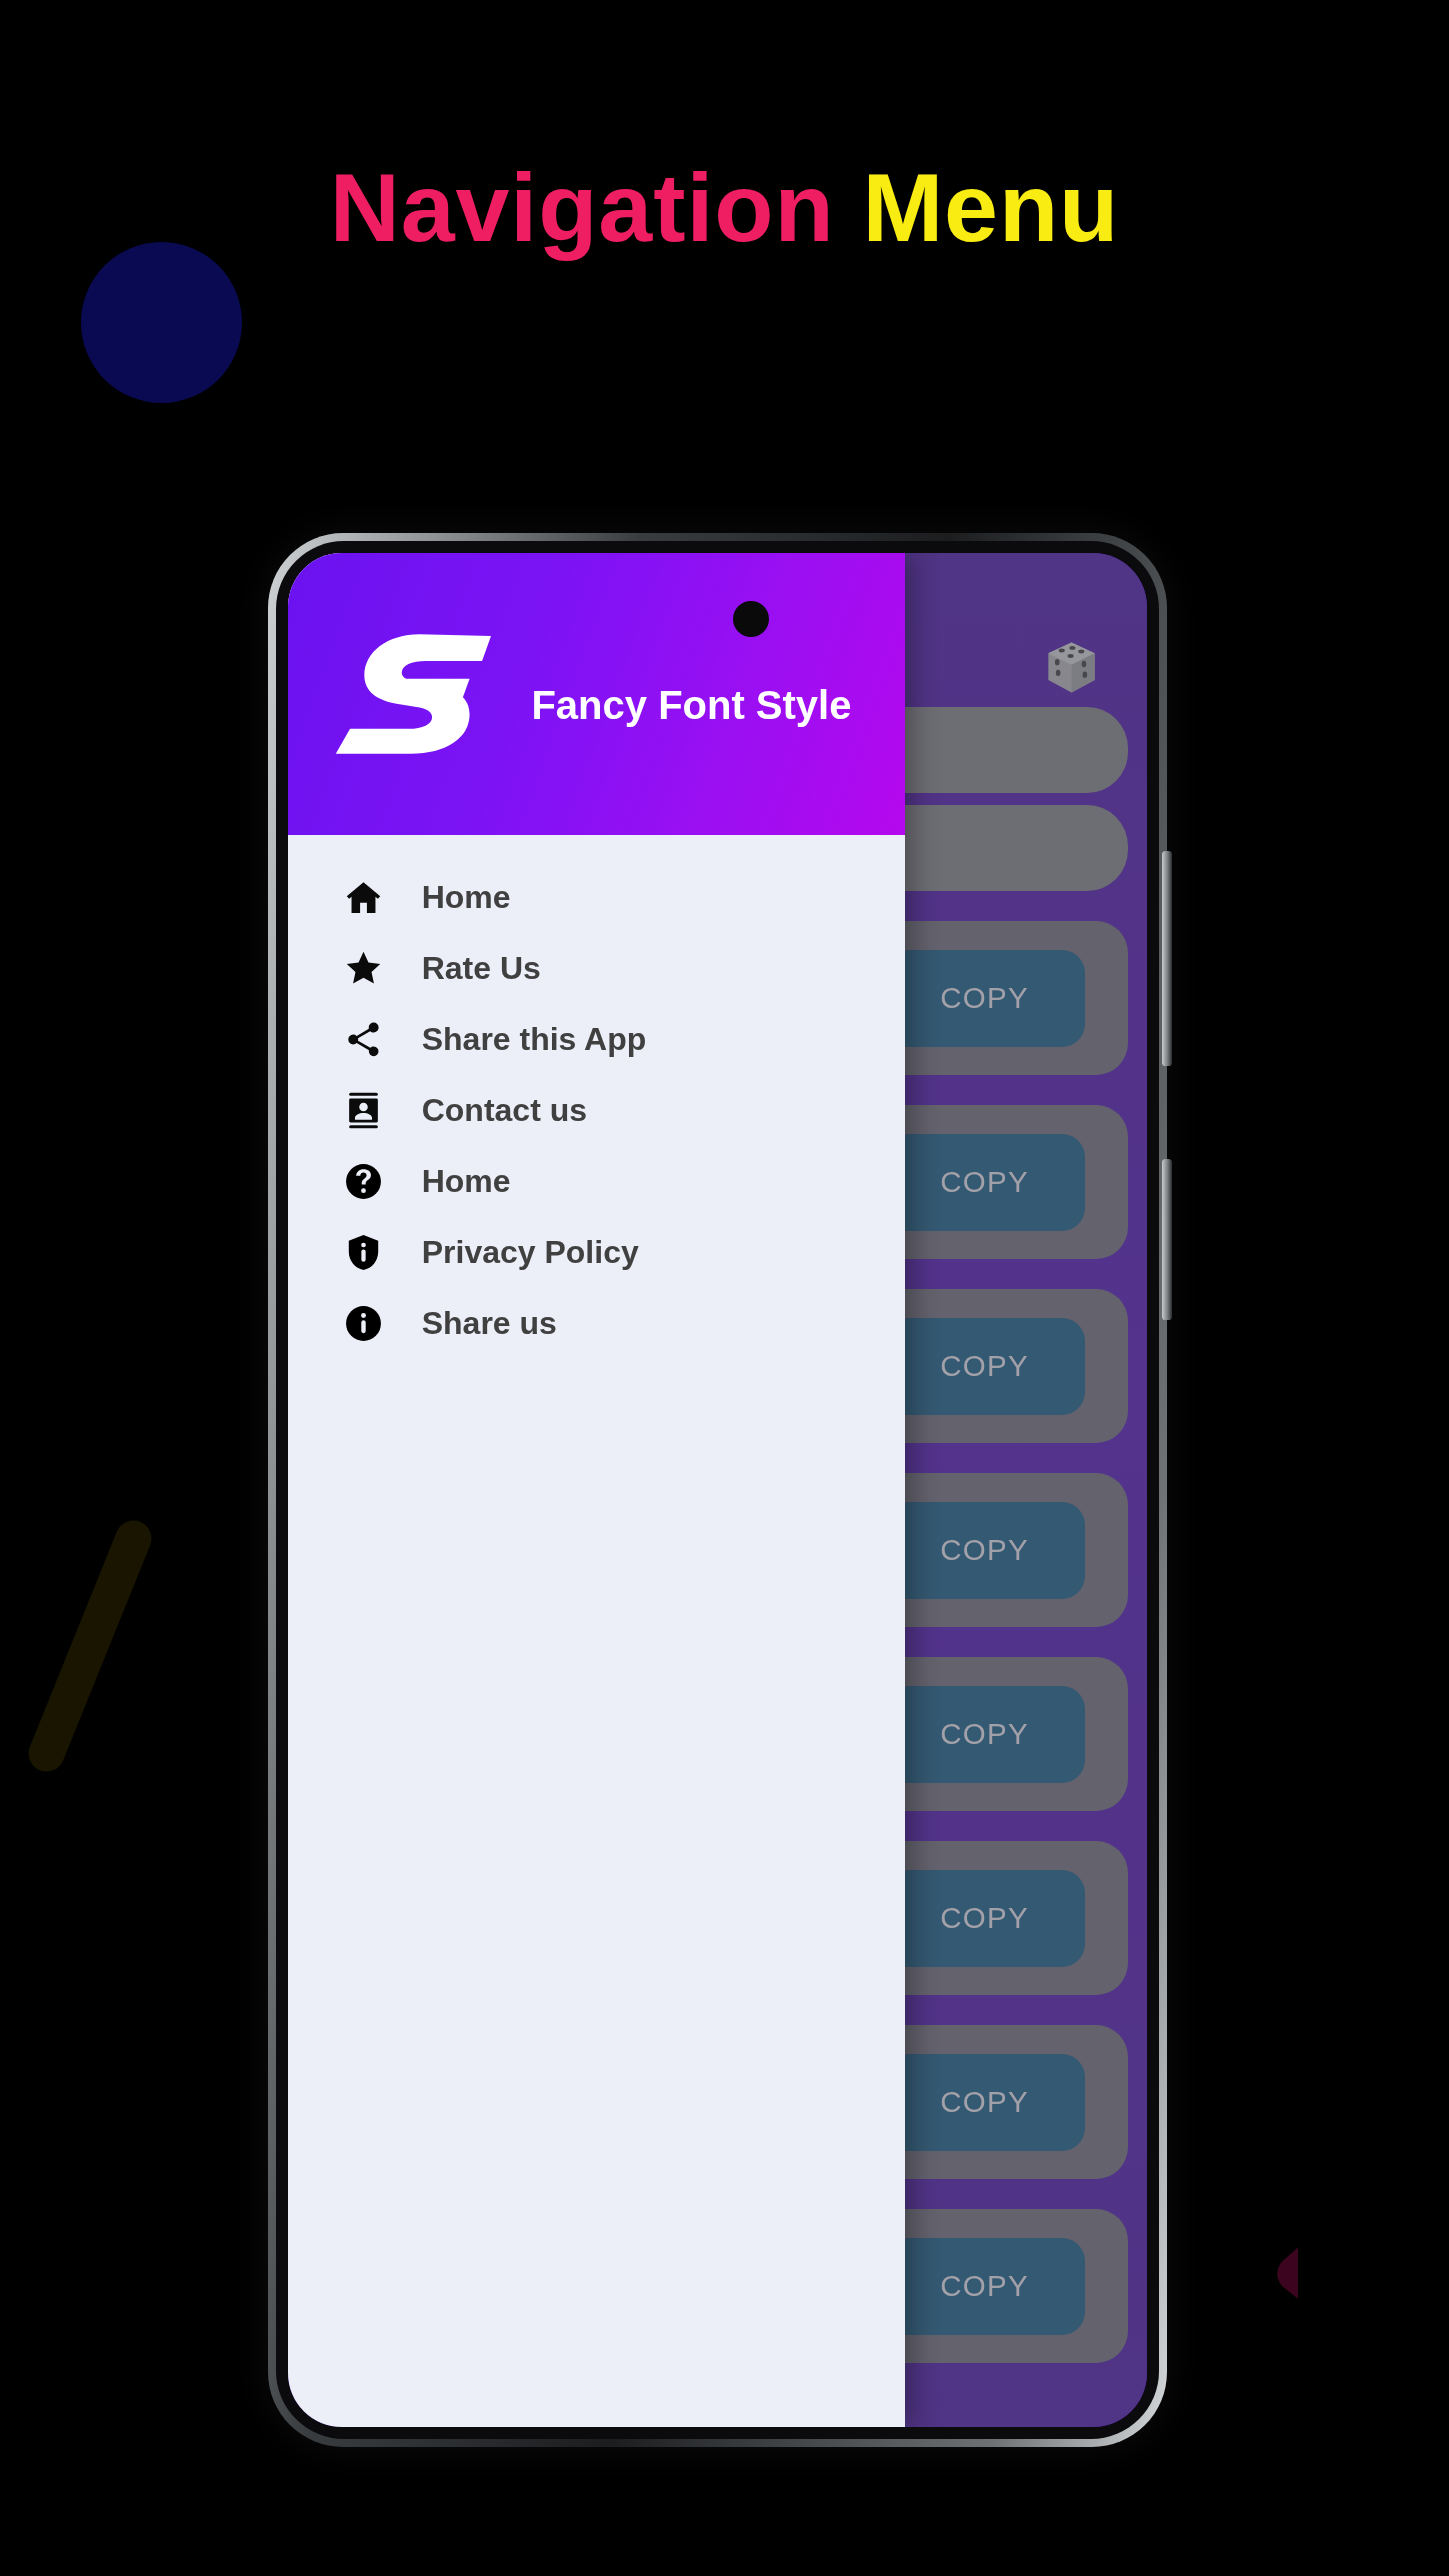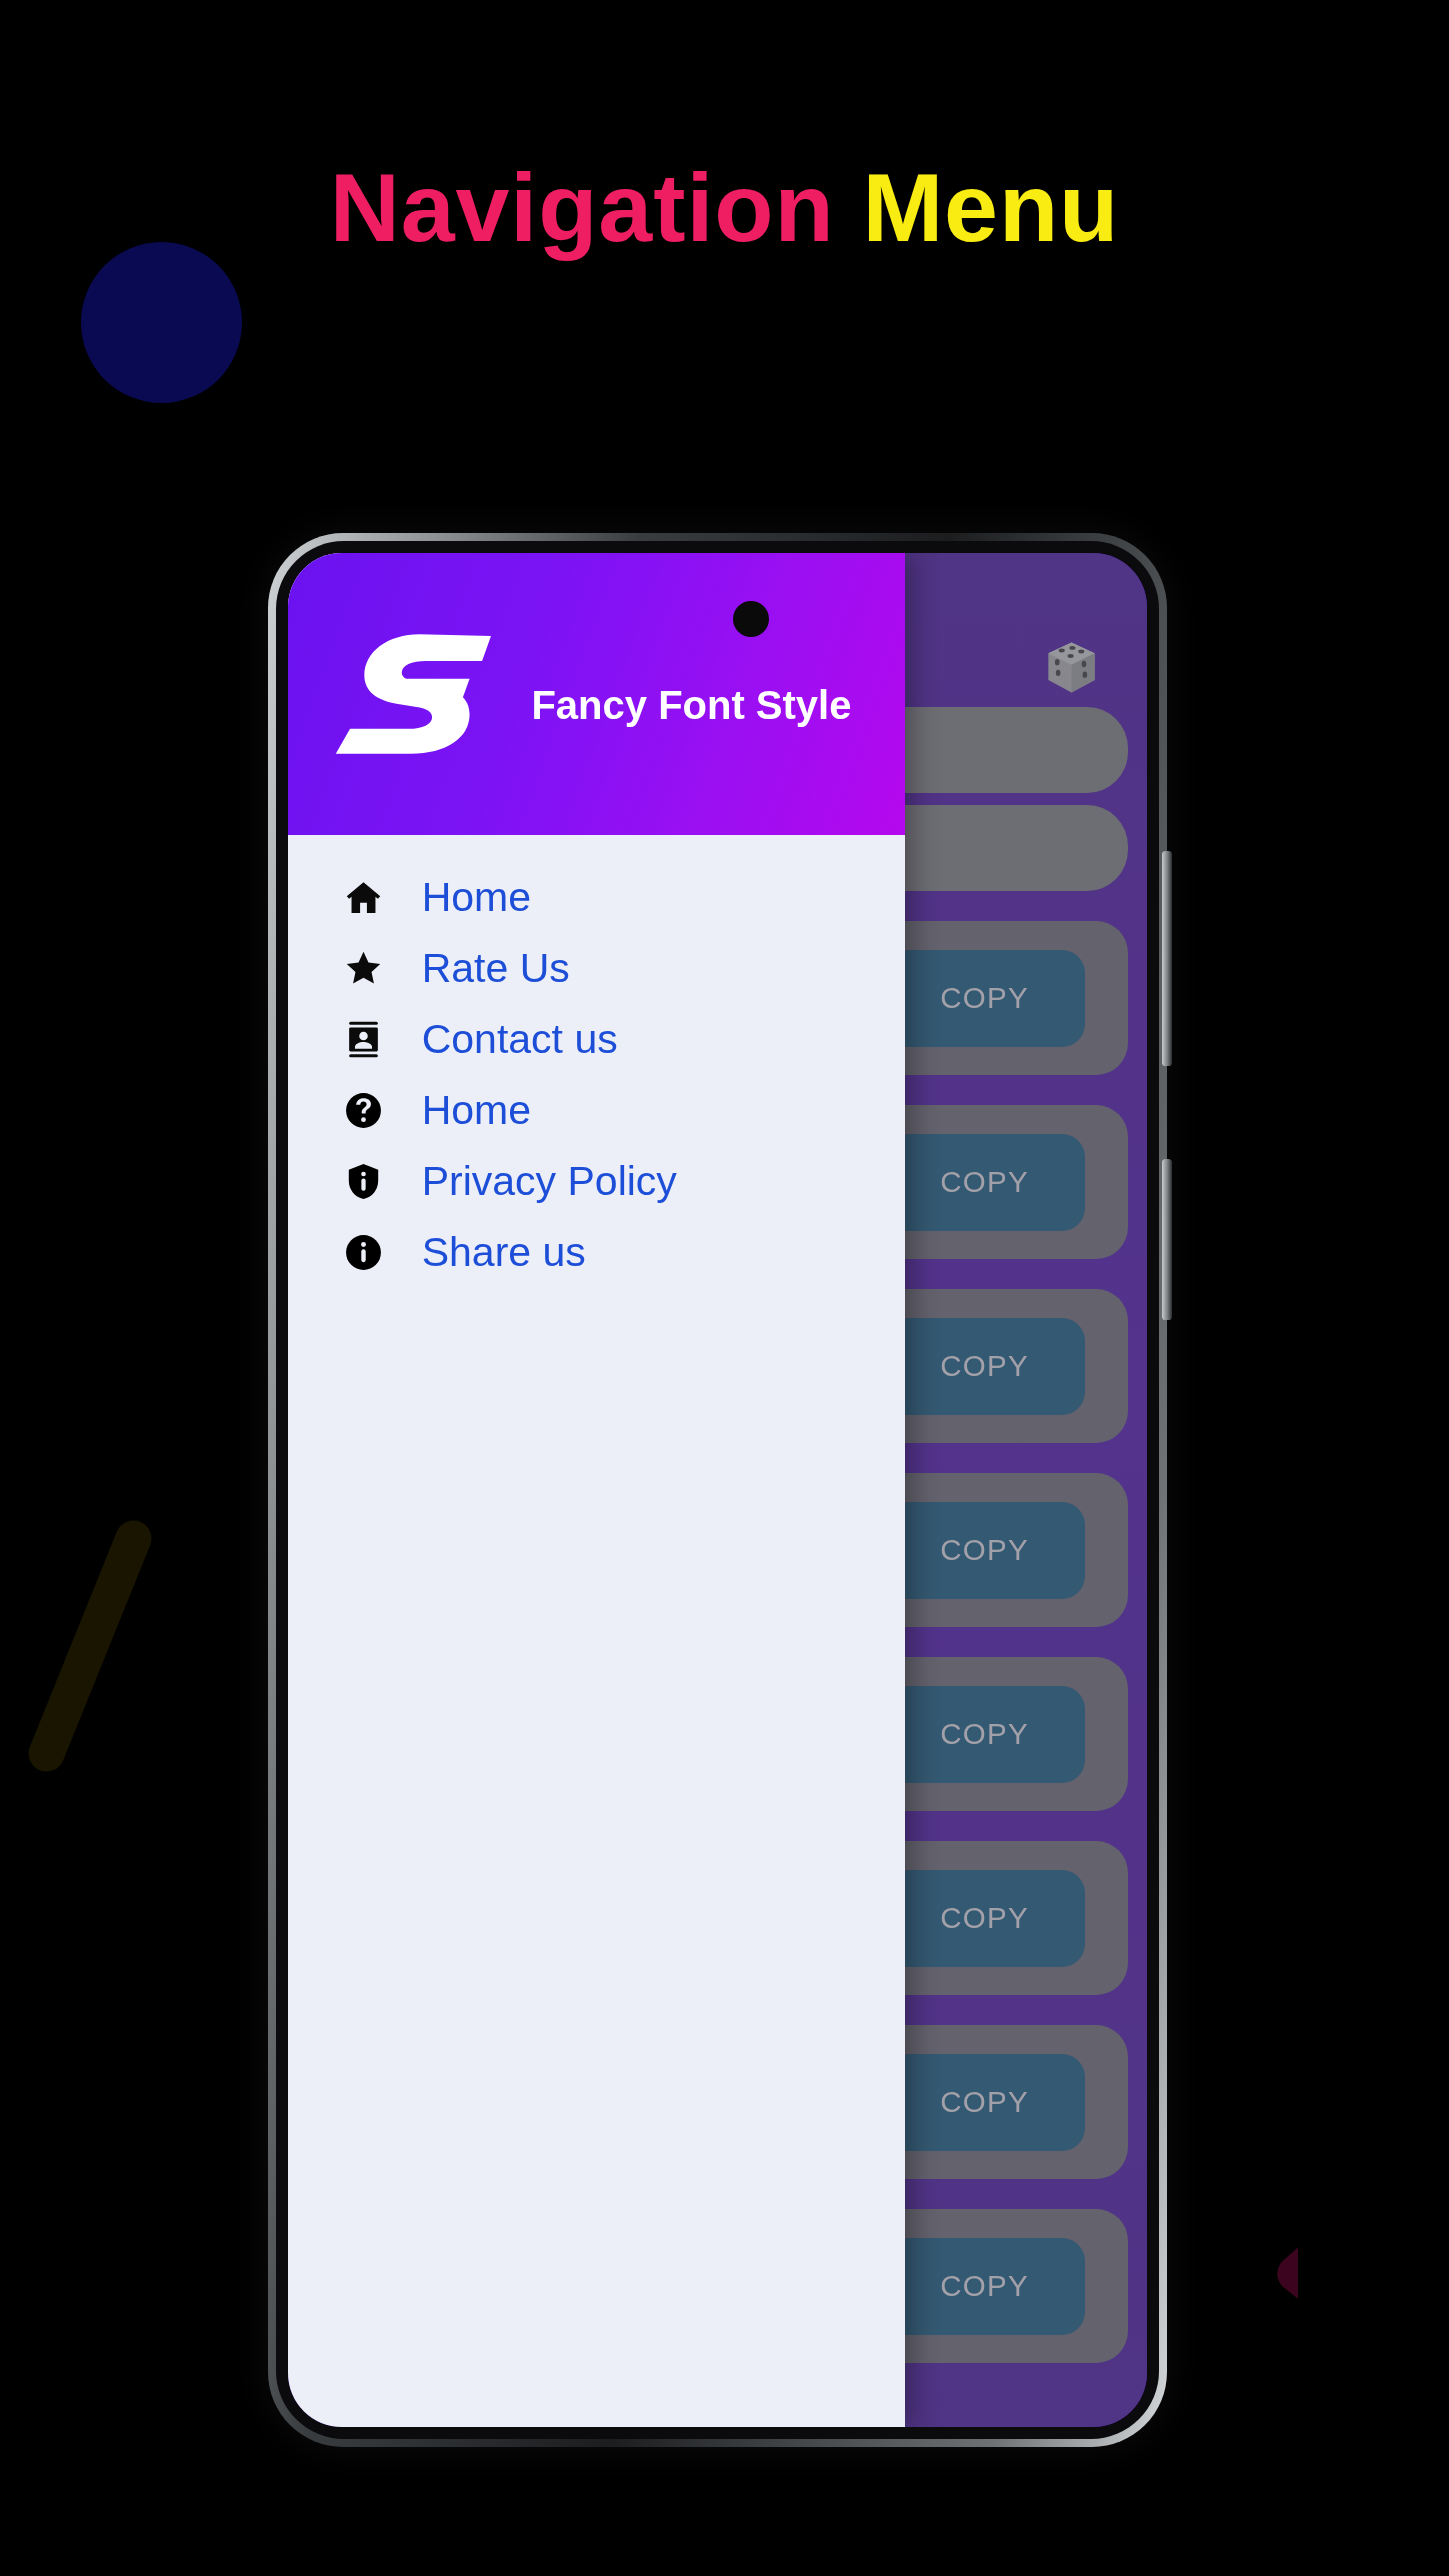--- a/index.html
+++ b/index.html
@@ -155,23 +155,23 @@
     height:71px;
     padding-left:55px;
   }
   .menu-icon{
     width:41px; height:41px; flex:0 0 auto;
     display:flex; align-items:center; justify-content:center;
   }
   .menu-icon svg{ width:41px; height:41px; fill:#0b0b0b; }
   .menu-label{
     margin-left:38px;
-    font-size:41px;
-    color:#1d4ed8;
-    font-weight:400;
+    font-size:32px;
+    color:#404040;
+    font-weight:700;
   }
 </style>
 </head>
 <body>
 
 <div id="stage">
 
   <div class="deco" id="deco-navy-circle"></div>
   <div class="deco" id="deco-purple-ring"></div>
   <div class="deco" id="deco-olive-slash"></div>
@@ -271,20 +271,28 @@
 
           <div class="menu-item">
             <span class="menu-icon">
               <svg viewBox="0 0 24 24">
                   <path d="M12 2.2l2.9 6.3 6.9.8-5.1 4.7 1.4 6.8L12 17.4 5.9 20.8l1.4-6.8L2.2 9.3l6.9-.8z"></path>
                 </svg>
             </span>
             <span class="menu-label">Rate Us</span>
           </div>
 
+          <div class="menu-item">
+            <span class="menu-icon">
+              <svg viewBox="0 0 24 24">
+                  <path d="M18 16.1c-.8 0-1.5.3-2 .8l-7.2-4.2c.05-.23.08-.46.08-.7s-.03-.47-.08-.7L15.9 7.1c.53.5 1.25.8 2.05.8a2.9 2.9 0 1 0-2.9-2.9c0 .25.03.48.08.7L8 9.9a2.9 2.9 0 1 0 0 4.2l7.2 4.2c-.05.2-.07.4-.07.6A2.83 2.83 0 1 0 18 16.1z"></path>
+                </svg>
+            </span>
+            <span class="menu-label">Share this App</span>
+          </div>
 
           <div class="menu-item">
             <span class="menu-icon">
               <svg viewBox="0 0 24 24">
                 <rect x="3.6" y="1.6" width="16.8" height="1.8" rx="0.9"></rect>
                 <rect x="3.6" y="20.6" width="16.8" height="1.8" rx="0.9"></rect>
                 <path d="M4.4 5h15.2a.8.8 0 0 1 .8.8v12.4a.8.8 0 0 1-.8.8H4.4a.8.8 0 0 1-.8-.8V5.8A.8.8 0 0 1 4.4 5zm7.6 2.4a2.5 2.5 0 1 0 0 5 2.5 2.5 0 0 0 0-5zm0 6.1c-2.5 0-5 1.25-5 2.8v1.1h10v-1.1c0-1.55-2.5-2.8-5-2.8z"></path>
               </svg>
             </span>
             <span class="menu-label">Contact us</span>

